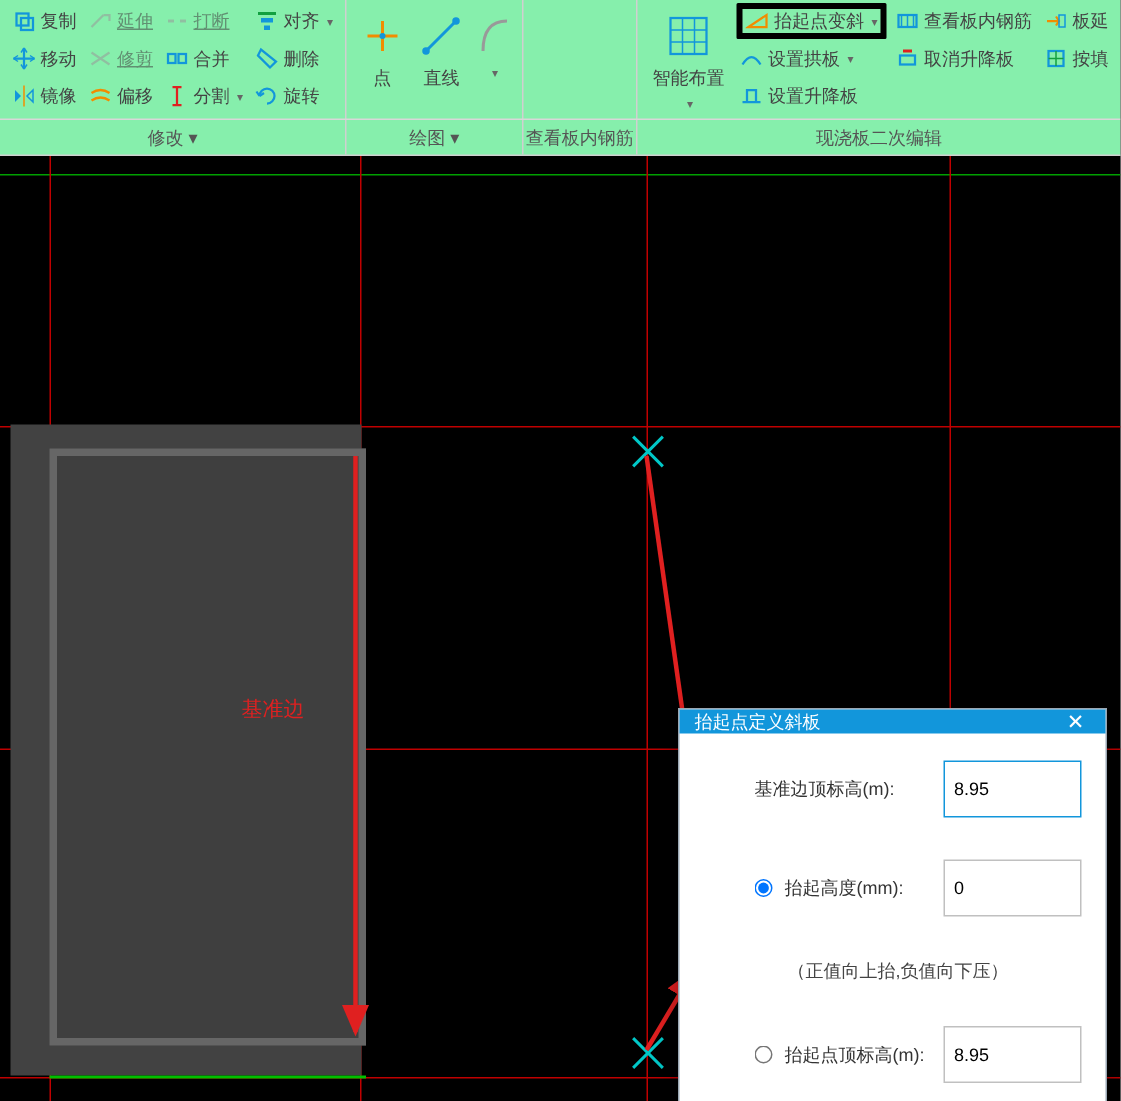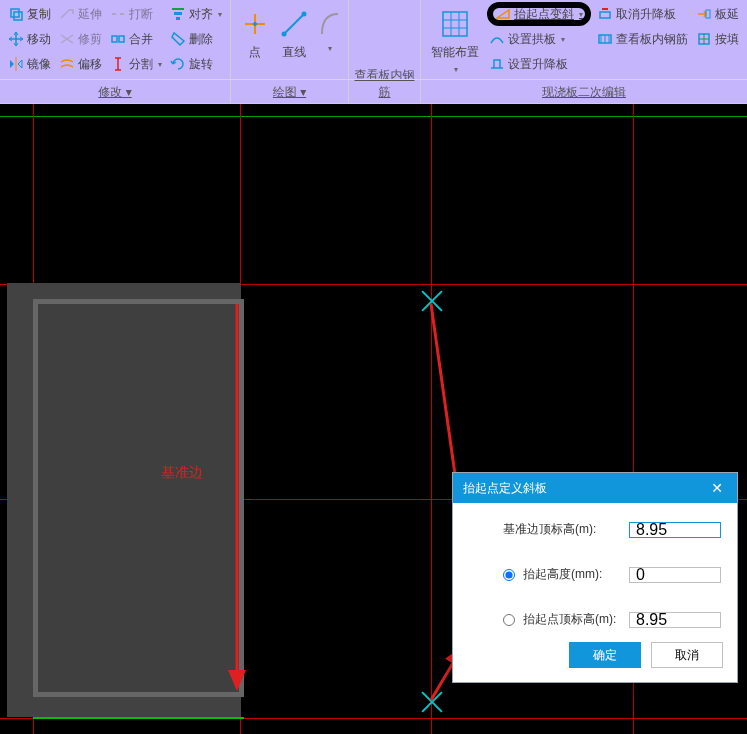--- a/index.html
+++ b/index.html
@@ -1,50 +1,50 @@
 <!DOCTYPE html>
 <html><head>
 <meta charset="utf-8">
 <style>
 *{box-sizing:border-box;margin:0;padding:0;font-family:"Microsoft YaHei",SimSun,sans-serif;}
 body{width:747px;height:734px;overflow:hidden;background:#fff;}
-.ribbon{height:104px;background:#c4b5fd;border-bottom:1px solid #d0d0d0;display:flex;position:relative;}
+.ribbon{height:104px;background:#86efac;border-bottom:1px solid #d0d0d0;display:flex;position:relative;}
 .ribbon::after{content:"";position:absolute;left:0;right:0;top:79px;height:1px;background:#d8d8d8;}
 .rg{border-right:1px solid #d0d0d0;position:relative;padding:2px 6px 0 6px;height:100%;}
-.rg-label{position:absolute;left:0;right:0;bottom:2px;text-align:center;font-size:12px;color:#555;text-decoration:underline;}
+.rg-label{position:absolute;left:0;right:0;bottom:2px;text-align:center;font-size:12px;color:#555;}
 .cols{display:flex;gap:4px;}
 .col{display:flex;flex-direction:column;gap:1px;}
 .rb{display:flex;align-items:center;gap:3px;font-size:12px;color:#444;height:24px;padding:0 2px;white-space:nowrap;cursor:pointer;}
-.rb.ghost{opacity:0.55;}
+.rb.ghost{opacity:0.55;text-decoration:underline;}
 .ric{width:16px;height:16px;display:inline-flex;align-items:center;justify-content:center;}
 .ric svg{display:block;}
 .big{display:flex;flex-direction:column;align-items:center;justify-content:flex-start;width:48px;height:72px;font-size:12px;color:#444;padding-top:6px;cursor:pointer;gap:4px;}
 .big .bic{width:32px;height:32px;display:flex;align-items:center;justify-content:center;}
-.hl{border:6px solid #000000;border-radius:12px;text-decoration:underline;}
+.hl{border:4px solid #000000;border-radius:1px;}
 .dd{font-size:8px;color:#666;margin-left:2px;}
 
 .canvas{position:relative;width:747px;height:630px;background:#000;}
 .gl{position:absolute;background:#c00000;}
 .gh{height:1px;left:0;right:0;}
 .gv{width:1px;top:0;bottom:0;}
 .slab{position:absolute;left:33px;top:195px;width:211px;height:398px;background:#3f3f3f;border:5px solid #666;}
 .slab2{position:absolute;left:7px;top:179px;width:234px;height:434px;background:#424242;}
 .anno{position:absolute;color:#e02020;font-size:14px;font-weight:normal;}
 .xmark{position:absolute;width:28px;height:28px;}
 .xmark::before,.xmark::after{content:"";position:absolute;left:50%;top:0;width:2px;height:100%;background:#00c8c8;}
 .xmark::before{transform:rotate(45deg);}
 .xmark::after{transform:rotate(-45deg);}
 
 .dlg{position:absolute;left:452px;top:368px;width:286px;background:#fff;border:1px solid #9aa7b3;box-shadow:0 4px 16px rgba(0,0,0,0.3);font-size:12px;}
-.dlg-t{background:#1296db;color:#fff;height:30px;display:flex;align-items:center;padding:0 10px;justify-content:space-between;}
+.dlg-t{background:#1296db;color:#fff;height:16px;display:flex;align-items:center;padding:0 10px;justify-content:space-between;}
 .dlg-x{width:20px;height:20px;display:flex;align-items:center;justify-content:center;cursor:pointer;font-size:14px;}
 .dlg-b{padding:18px 16px 14px 18px;display:flex;flex-direction:column;gap:28px;color:#333;margin-left:32px;}
 .row{display:flex;align-items:center;gap:8px;}
 .row label{flex:1;}
-.row input[type=text]{width:92px;height:16px;border:1px solid #1296db;padding:0 6px;font-size:16px;}
+.row input[type=text]{width:92px;height:38px;border:1px solid #1296db;padding:0 6px;font-size:12px;}
 .row input.plain{border:1px solid #c0c0c0;}
 .note{color:#444;padding-left:22px;}
 .dlg-f{display:flex;justify-content:flex-end;gap:10px;padding:0 14px 14px 0;}
 .btn{height:26px;width:72px;border:1px solid #c0c0c0;background:#fff;font-size:12px;cursor:pointer;}
 .btn.primary{background:#1296db;color:#fff;border-color:#1296db;}
 .radio{width:12px;height:12px;}
 </style>
 </head>
 <body>
 
@@ -247,34 +247,34 @@
                 <path d="M2 12 L14 12 M5 12 L5 4 L11 4 L11 12" stroke="#1296db" stroke-width="1.5" fill="none"></path>
               </svg>
             </span>
             <span>设置升降板</span>
           </div>
       </div>
       <div class="col">
         <div class="rb">
             <span class="ric">
               <svg width="16" height="16">
+                <rect x="2" y="4" width="12" height="8" fill="none" stroke="#1296db" stroke-width="1.5"></rect>
+                <path d="M4 4 L4 12 M8 4 L8 12 M12 4 L12 12" stroke="#1296db" stroke-width="1"></path>
+              </svg>
+            </span>
+            <span>查看板内钢筋</span>
+          </div>
+        <div class="rb">
+            <span class="ric">
+              <svg width="16" height="16">
                 <rect x="3" y="6" width="10" height="6" fill="none" stroke="#1296db" stroke-width="1.5"></rect>
                 <path d="M5 3 L11 3" stroke="#e02020" stroke-width="2"></path>
               </svg>
             </span>
             <span>取消升降板</span>
-          </div>
-        <div class="rb">
-            <span class="ric">
-              <svg width="16" height="16">
-                <rect x="2" y="4" width="12" height="8" fill="none" stroke="#1296db" stroke-width="1.5"></rect>
-                <path d="M4 4 L4 12 M8 4 L8 12 M12 4 L12 12" stroke="#1296db" stroke-width="1"></path>
-              </svg>
-            </span>
-            <span>查看板内钢筋</span>
           </div>
       </div>
       <div class="col">
         <div class="rb">
             <span class="ric">
               <svg width="16" height="16">
                 <path d="M2 8 L10 8 M8 5 L10 8 L8 11" stroke="#f28c00" stroke-width="1.5" fill="none"></path>
                 <rect x="10" y="4" width="4" height="8" fill="none" stroke="#1296db"></rect>
               </svg>
             </span>
@@ -338,20 +338,21 @@
     <div class="dlg-b">
       <div class="row">
         <label>基准边顶标高(m):</label>
         <input type="text" value="8.95" style="">
       </div>
       <div class="row">
         <input type="radio" class="radio" name="m" checked="" style="">
         <label>抬起高度(mm):</label>
         <input type="text" class="plain" value="0" style="">
       </div>
+      <div class="note">（正值向上抬,负值向下压）</div>
       <div class="row">
         <input type="radio" class="radio" name="m" style="">
         <label>抬起点顶标高(m):</label>
         <input type="text" class="plain" value="8.95" style="">
       </div>
     </div>
     <div class="dlg-f">
       <button class="btn primary">确定</button>
       <button class="btn">取消</button>
     </div>

